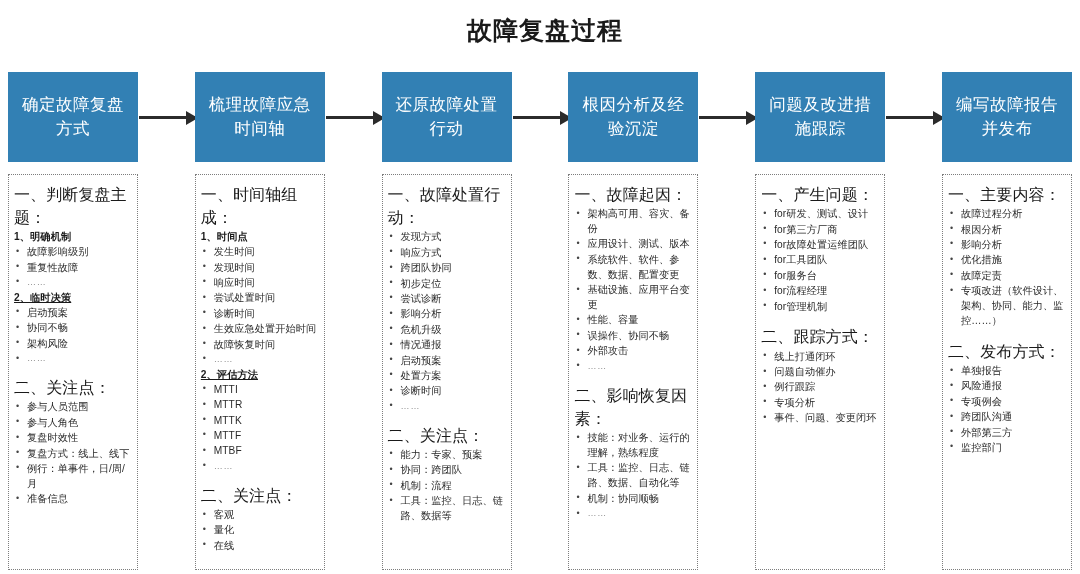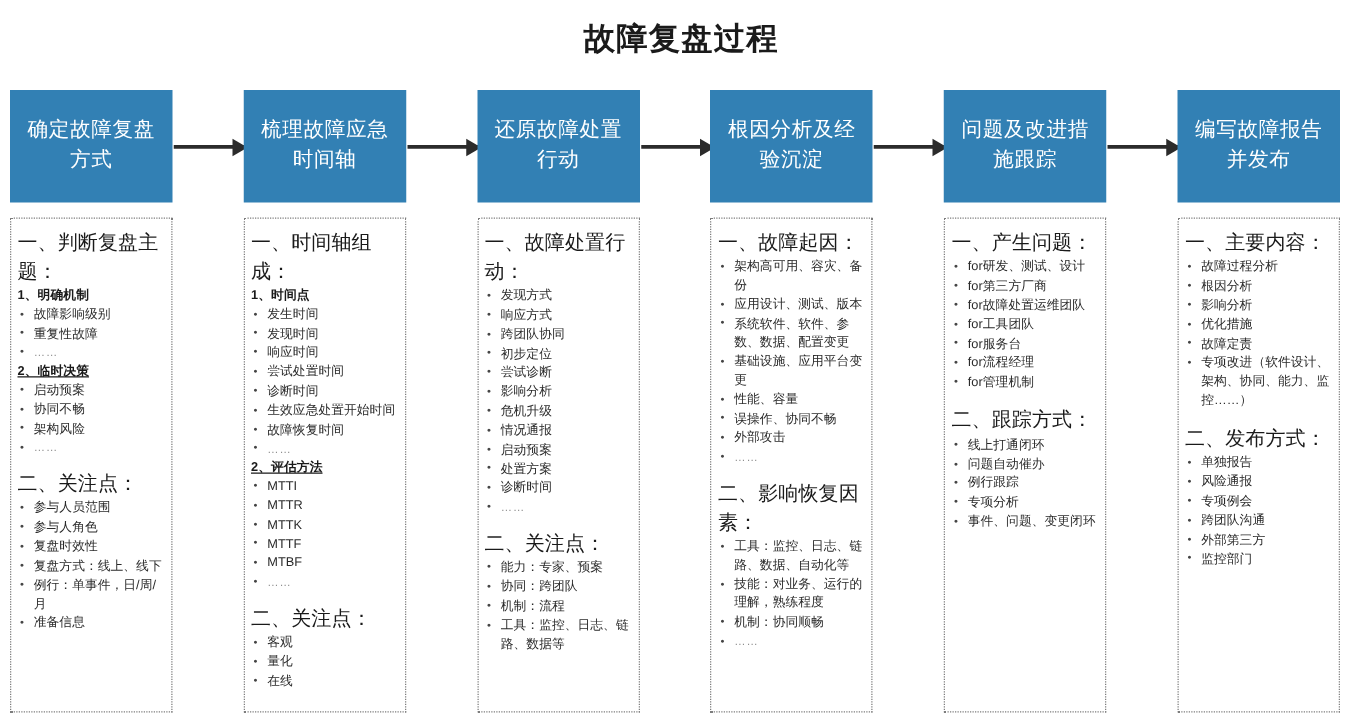--- a/index.html
+++ b/index.html
@@ -235,22 +235,22 @@
             <li>应用设计、测试、版本</li>
             <li>系统软件、软件、参数、数据、配置变更</li>
             <li>基础设施、应用平台变更</li>
             <li>性能、容量</li>
             <li>误操作、协同不畅</li>
             <li>外部攻击</li>
             <li class="ell">……</li>
           </ul>
           <div class="sec-title gap">二、影响恢复因素：</div>
           <ul class="bul">
+            <li>技能：对业务、运行的理解，熟练程度</li>
             <li>工具：监控、日志、链路、数据、自动化等</li>
-            <li>技能：对业务、运行的理解，熟练程度</li>
             <li>机制：协同顺畅</li>
             <li class="ell">……</li>
           </ul>
         </div>
       </div>
       <div class="col">
         <div class="stepbox">问题及改进措施跟踪</div>
         <div class="arrow"></div>
         <div class="detail">
           <div class="sec-title">一、产生问题：</div>

